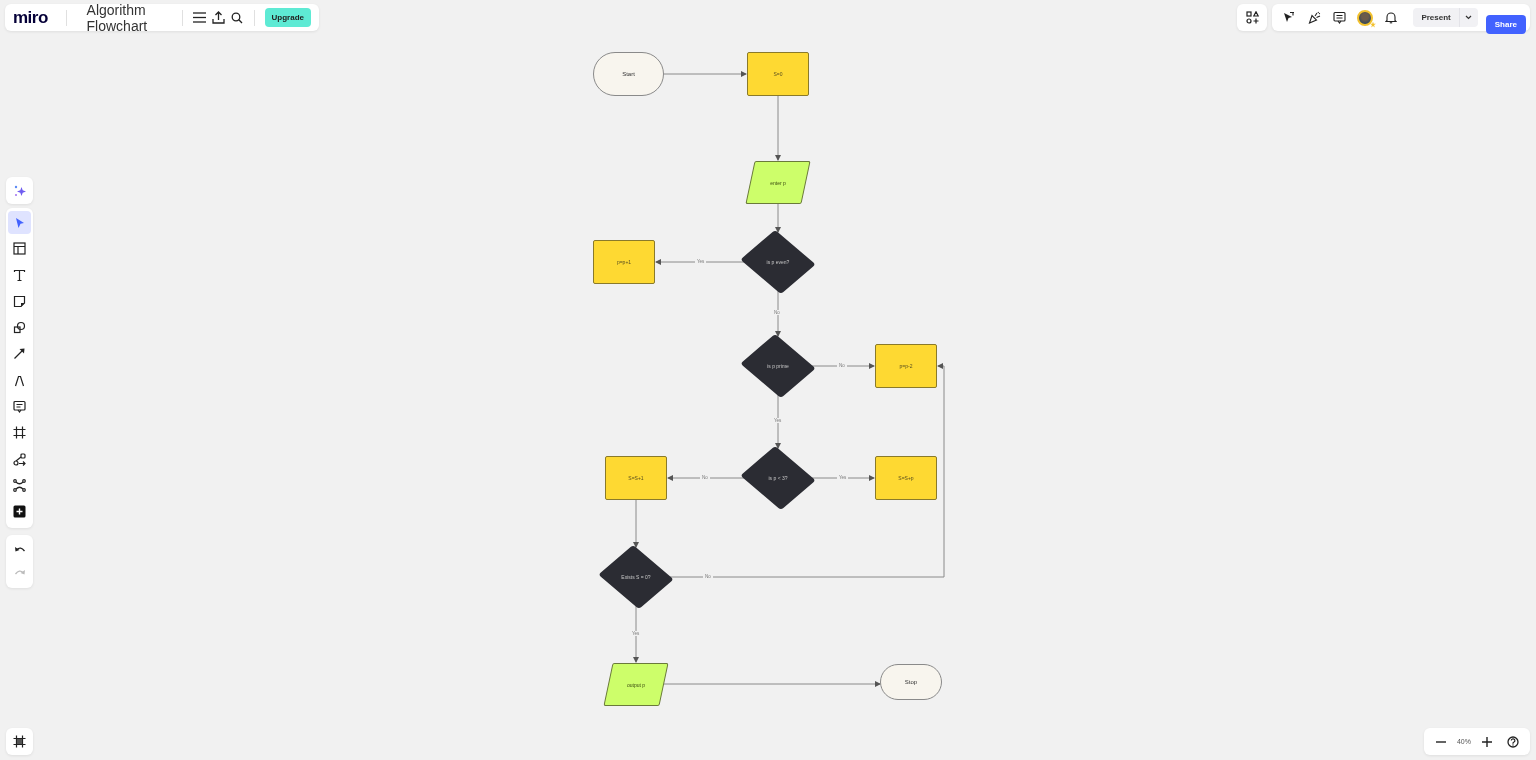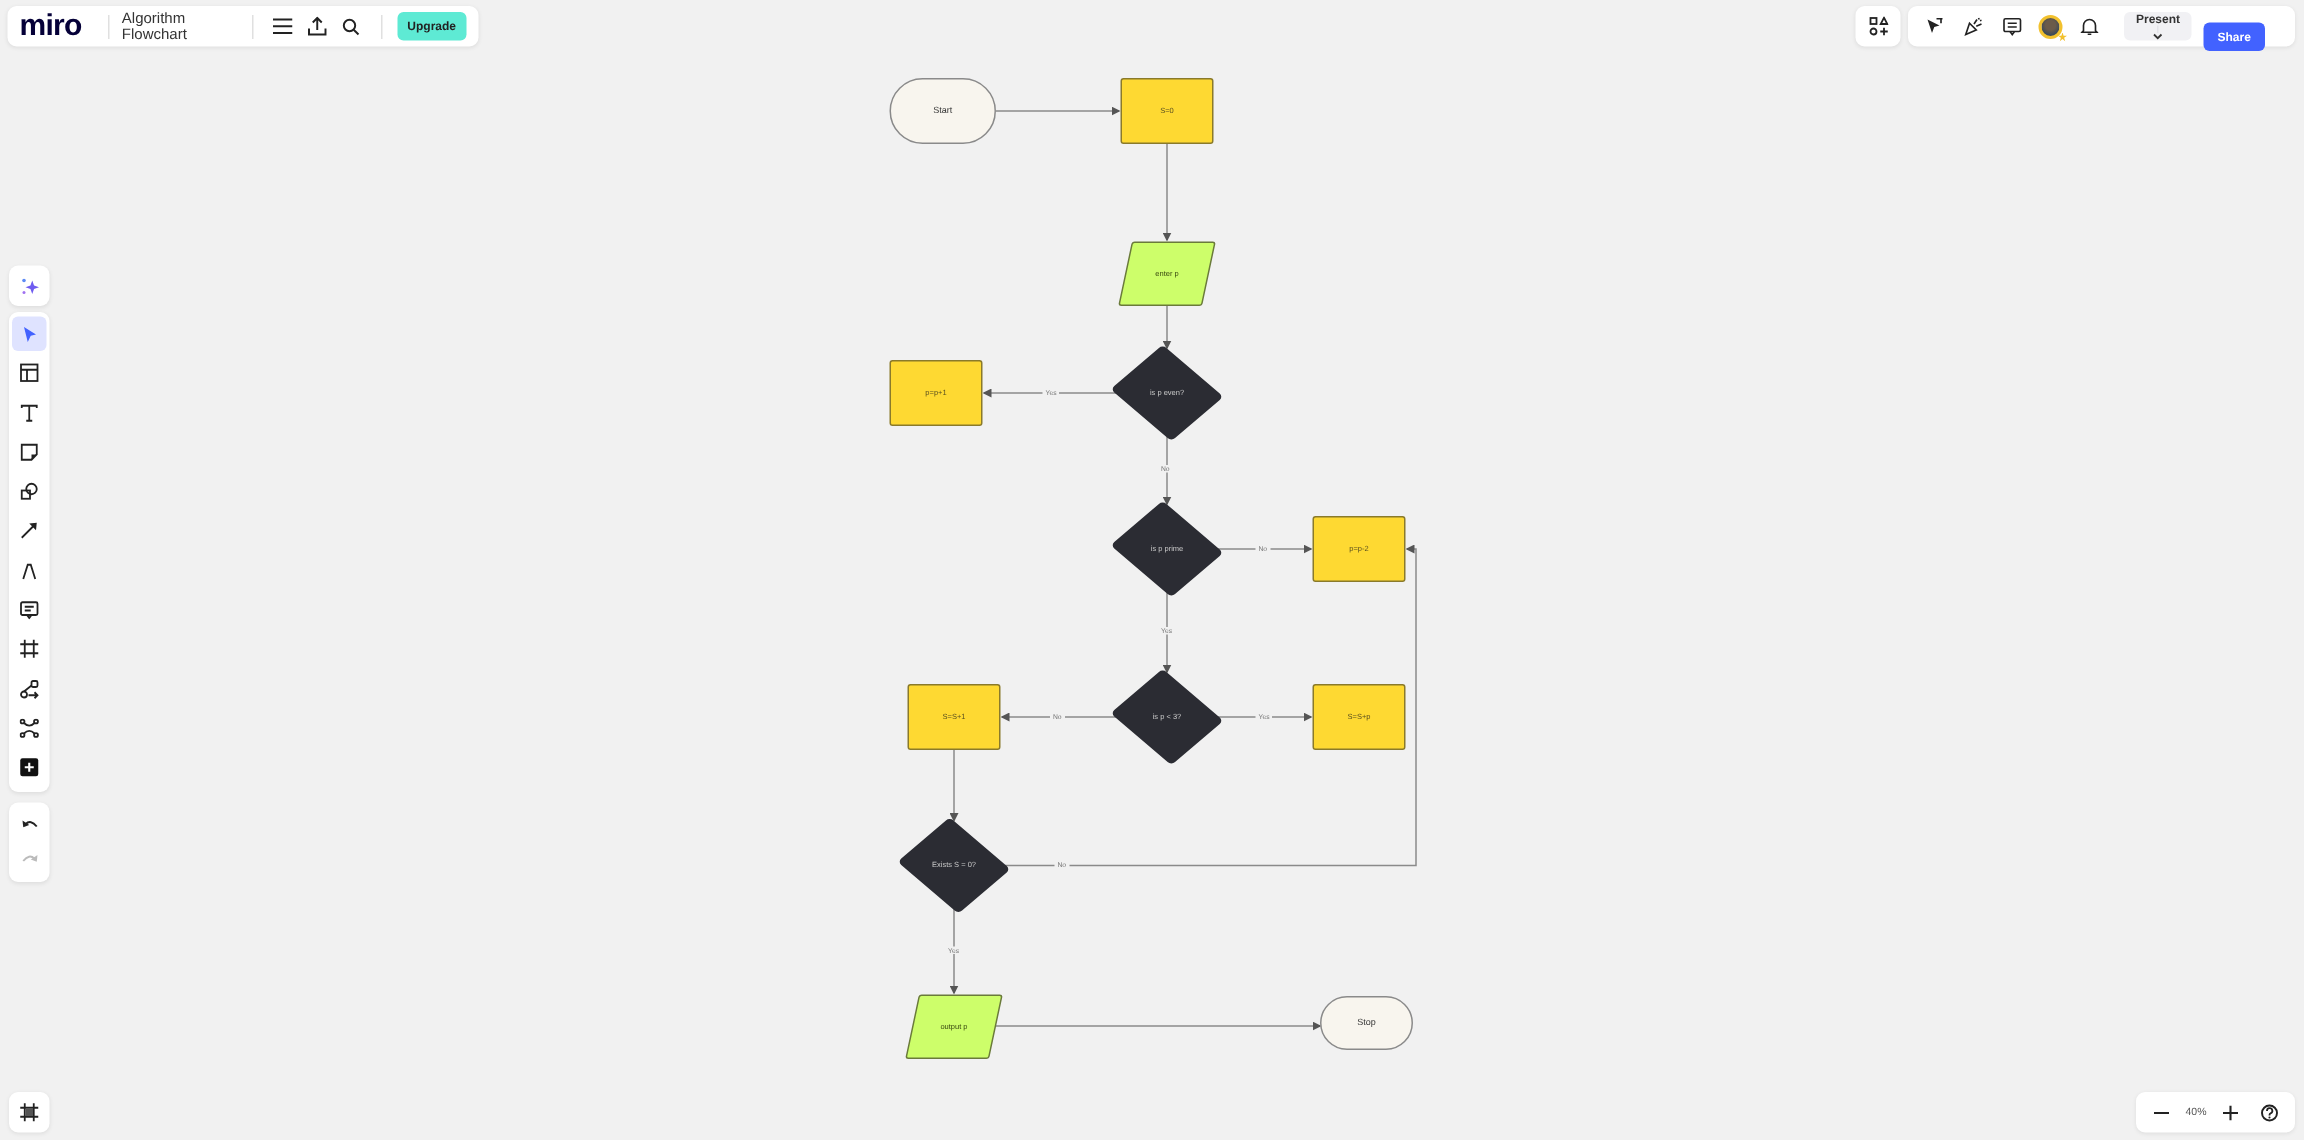--- a/index.html
+++ b/index.html
@@ -3,32 +3,32 @@
 <meta charset="utf-8">
 <style>
   * { box-sizing: border-box; margin: 0; padding: 0; }
   html, body { width: 1536px; height: 760px; overflow: hidden; }
   body { background: #f1f1f1; font-family: "Liberation Sans", "DejaVu Sans", sans-serif; color: #1a1a1a; position: relative; }
 
   .panel { position: absolute; background: #ffffff; border-radius: 6px; box-shadow: 0 1px 3px rgba(0,0,0,0.08); }
 
   
   #topbar-left { left: 5px; top: 4px; height: 27px; width: 314px; display: flex; align-items: center; padding: 0 8px; }
-  .logo { font-weight: 700; font-size: 20px; letter-spacing: -0.5px; color: #050038; margin-right: 10px; }
+  .logo { font-weight: 700; font-size: 17px; letter-spacing: -0.5px; color: #050038; margin-right: 10px; }
   .vsep { width: 1px; height: 16px; background: #e0e0e0; margin: 0 8px; }
-  .board-title { font-size: 10px; color: #333; }
+  .board-title { font-size: 14px; color: #333; margin-left: 12px; }
   .icon-btn { width: 26px; height: 24px; display: flex; align-items: center; justify-content: center; color: #222; cursor: pointer; }
   .upgrade-btn { background: #5eead4; border-radius: 4px; font-size: 8px; font-weight: 700; padding: 5px 7px; color: #222; margin-left: 2px; }
 
   
   #topbar-apps { left: 1237px; top: 4px; height: 27px; width: 30px; display: flex; align-items: center; justify-content: center; }
   #topbar-right { left: 1272px; top: 4px; height: 27px; width: 258px; display: flex; align-items: center; padding: 0 4px; }
   .avatar { width: 16px; height: 16px; border-radius: 50%; background: radial-gradient(circle at 50% 40%, #6b5b4a 35%, #3a4a5a 70%); border: 2px solid #f2c12e; position: relative; margin: 0 5px; }
   .avatar::after { content: ""; position: absolute; right: -5px; bottom: -4px; width: 6px; height: 6px; background: #f2c12e; clip-path: polygon(50% 0, 62% 38%, 100% 38%, 68% 60%, 80% 100%, 50% 75%, 20% 100%, 32% 60%, 0 38%, 38% 38%); }
-  .present-group { display: flex; align-items: center; background: #f1f1f4; border-radius: 4px; height: 19px; margin-left: 10px; flex-direction: column; }
+  .present-group { display: flex; align-items: center; background: #f1f1f4; border-radius: 4px; height: 19px; margin-left: 10px; }
   .present-btn { font-size: 8px; font-weight: 700; color: #333; padding: 0 8px; }
   .present-split { width: 1px; height: 19px; background: #e3e3e8; }
   .present-caret { width: 18px; display: flex; align-items: center; justify-content: center; }
   .share-btn { background: #4262ff; color: #fff; font-size: 8px; font-weight: 700; border-radius: 4px; height: 19px; padding: 0 9px; display: flex; align-items: center; margin-left: 8px; margin-top: 13px; }
 
   
   #ai-panel { left: 6px; top: 177px; width: 27px; height: 27px; display: flex; align-items: center; justify-content: center; }
   #tool-panel { left: 6px; top: 208px; width: 27px; height: 320px; display: flex; flex-direction: column; align-items: center; padding-top: 3px; }
   .tool { width: 23px; height: 23px; margin-bottom: 3.3px; display: flex; align-items: center; justify-content: center; border-radius: 4px; }
   .tool.active { background: #dfe3ff; }

